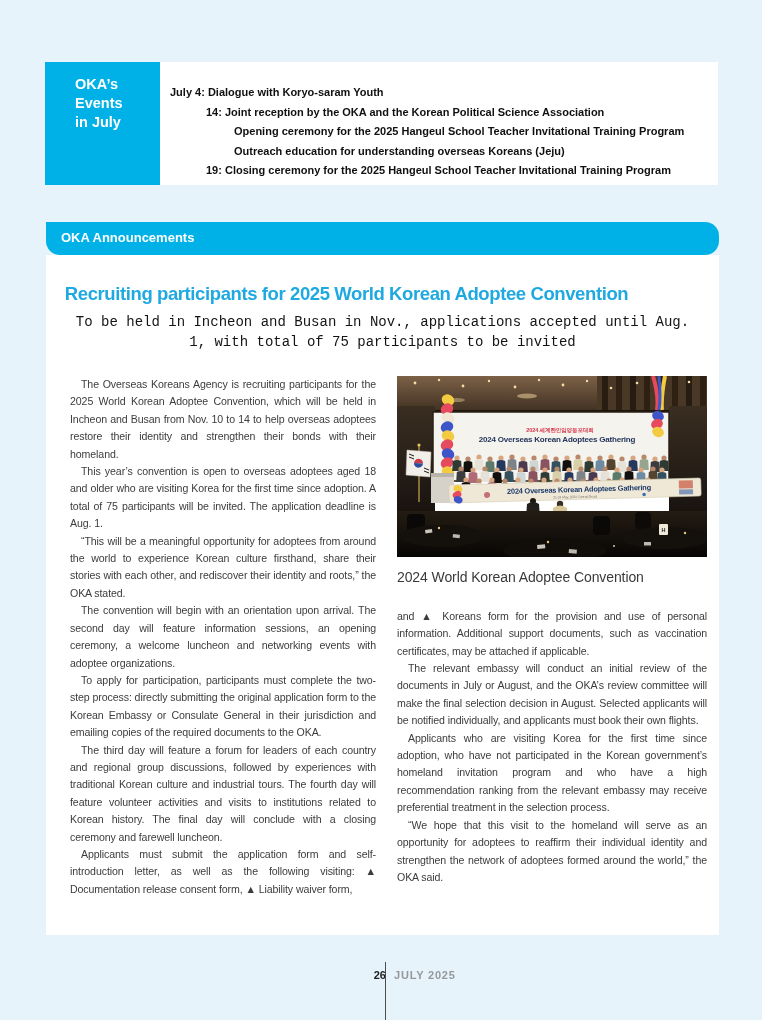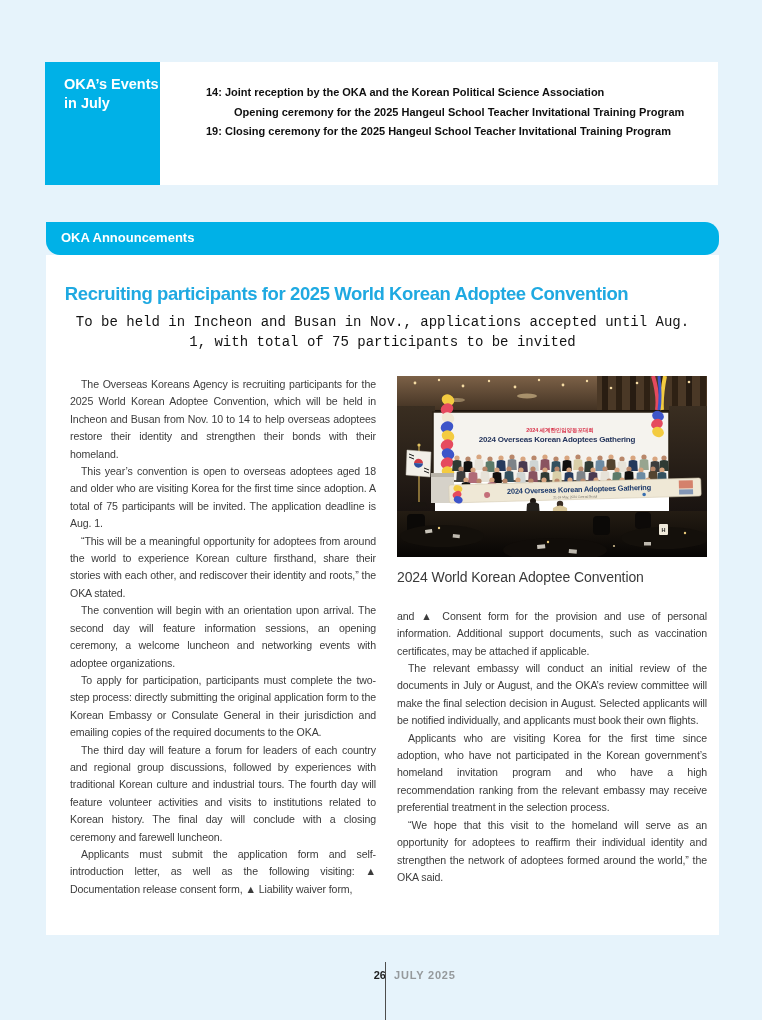--- a/index.html
+++ b/index.html
@@ -1,21 +1,21 @@
 <!DOCTYPE html>
 <html><head>
 <meta charset="utf-8">
 <style>
   html,body{margin:0;padding:0;}
   body{width:762px;height:1020px;font-family:"Liberation Sans","DejaVu Sans",sans-serif;}
   .page{position:relative;width:762px;height:1020px;background:#e6f3fb;overflow:hidden;}
 
   
   .events-accent{position:absolute;left:45px;top:62px;width:115px;height:123px;background:#00b1e7;
-    color:#fff;font-weight:bold;font-size:14.5px;line-height:19px;padding:13px 0 0 19px;box-sizing:border-box;}
+    color:#fff;font-weight:bold;font-size:14.5px;line-height:19px;padding:13px 0 0 30px;box-sizing:border-box;}
   .events-body{position:absolute;left:160px;top:62px;width:558px;height:123px;background:#ffffff;
     box-sizing:border-box;padding:21px 0 0 10px;}
   .events-body .row{font-size:11px;line-height:19.5px;font-weight:bold;color:#101010;white-space:nowrap;}
   .events-body .ind1{padding-left:36px;}
   .events-body .ind2{padding-left:64px;}
 
   
   .banner{position:absolute;left:46px;top:222px;width:673px;height:33px;background:#00b1e7;
     border-radius:0 14px 14px 14px;color:#fff;font-weight:bold;font-size:13px;line-height:31px;
     padding-left:15px;box-sizing:border-box;}
@@ -46,22 +46,24 @@
 </head>
 <body>
 
 <div class="page">
 
   <div class="events-accent">
     <div>OKA’s Events</div>
     <div>in July</div>
   </div>
   <div class="events-body">
+    <div class="row ind0">July 4: Dialogue with Koryo-saram Youth</div>
     <div class="row ind1">14: Joint reception by the OKA and the Korean Political Science Association</div>
     <div class="row ind2">Opening ceremony for the 2025 Hangeul School Teacher Invitational Training Program</div>
+    <div class="row ind2">Outreach education for understanding overseas Koreans (Jeju)</div>
     <div class="row ind1">19: Closing ceremony for the 2025 Hangeul School Teacher Invitational Training Program</div>
   </div>
 
   <div class="banner">OKA Announcements</div>
 
   <div class="panel">
     <div class="article-title">Recruiting participants for 2025 World Korean Adoptee Convention</div>
     <div class="article-subtitle">To be held in Incheon and Busan in Nov., applications accepted until Aug. 1, with total of 75 participants to be invited</div>
 
     <div class="col col-left">
@@ -270,21 +272,21 @@
             <rect x="262" y="148" width="9" height="11" rx="1" fill="#efe9da"></rect>
             <text x="266.5" y="156" font-size="5.5" font-weight="bold" fill="#1c1c1c" text-anchor="middle">H</text>
             <circle cx="42" cy="152" r="1.2" fill="#e8c87a"></circle>
               <circle cx="151" cy="166" r="1.2" fill="#e8c87a"></circle>
             <circle cx="288" cy="157" r="1.2" fill="#e8c87a"></circle>
               <circle cx="217" cy="170" r="1.1" fill="#cdb98c"></circle>
           </g>
         </svg>
         <div class="photo-caption">2024 World Korean Adoptee Convention</div>
       </div>
-      <p class="noindent">and ▲ Consent form for the provision and use of personal information. Additional support documents, such as vaccination certificates, may be attached if applicable.</p>
+      <p class="noindent">and ▲ Koreans form for the provision and use of personal information. Additional support documents, such as vaccination certificates, may be attached if applicable.</p>
       <p>The relevant embassy will conduct an initial review of the documents in July or August, and the OKA’s review committee will make the final selection decision in August. Selected applicants will be notified individually, and applicants must book their own flights.</p>
       <p>Applicants who are visiting Korea for the first time since adoption, who have not participated in the Korean government’s homeland invitation program and who have a high recommendation ranking from the relevant embassy may receive preferential treatment in the selection process.</p>
       <p>“We hope that this visit to the homeland will serve as an opportunity for adoptees to reaffirm their individual identity and strengthen the network of adoptees formed around the world,” the OKA said.</p>
     </div>
   </div>
 
   <div class="footer-num">26</div>
   <div class="footer-rule"></div>
   <div class="footer-issue">JULY 2025</div>
 

